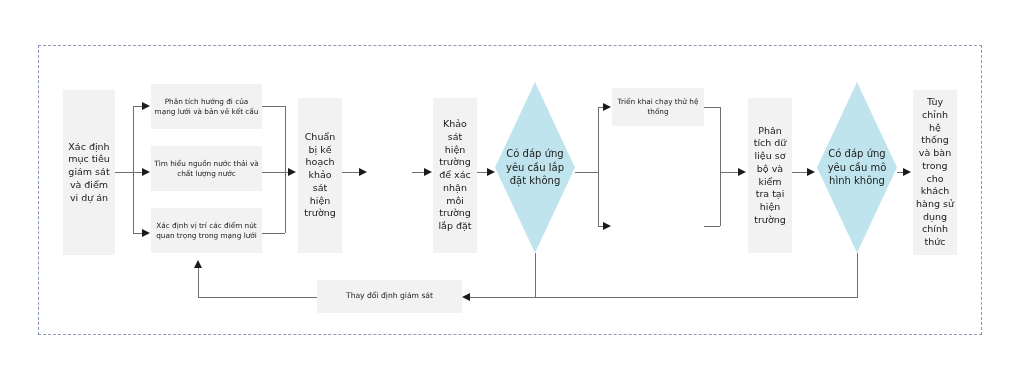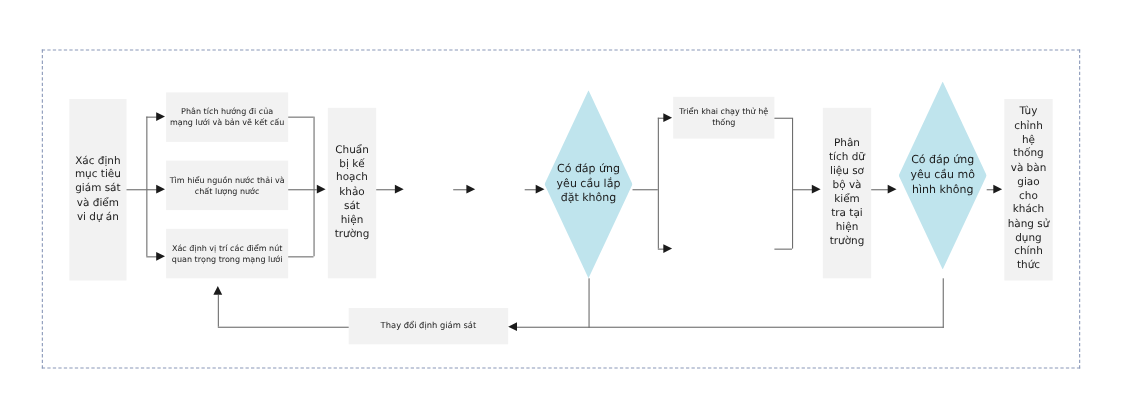--- a/index.html
+++ b/index.html
@@ -128,42 +128,45 @@
 
   <div class="node tall" style="left:298px; top:98px; width:44px; height:155px;">
     <span class="node-text">Chuẩn bị kế hoạch khảo sát hiện trường</span>
   </div>
 
   <div class="node wide" style="left:151px; top:208px; width:111px; height:45px;">
     <span class="node-text">Xác định vị trí các điểm nút quan trọng trong mạng lưới</span>
   </div>
 
 
+  <div class="node tall" style="left:433px; top:98px; width:44px; height:155px;">
+    <span class="node-text">Khảo sát hiện trường để xác nhận môi trường lắp đặt</span>
+  </div>
 
   <div class="decision" style="left:495px; top:82px; width:80px; height:171px;">
     <span class="diamond-shape"></span>
     <span class="decision-label">Có đáp ứng yêu cầu lắp đặt không</span>
   </div>
 
   <div class="node wide" style="left:612px; top:88px; width:92px; height:38px;">
     <span class="node-text">Triển khai chạy thử hệ thống</span>
   </div>
 
 
   <div class="node tall" style="left:748px; top:98px; width:44px; height:155px;">
     <span class="node-text">Phân tích dữ liệu sơ bộ và kiểm tra tại hiện trường</span>
   </div>
 
-  <div class="decision" style="left:817px; top:74px; width:80px; height:171px;text-align:center;">
+  <div class="decision" style="left:817px; top:82px; width:80px; height:171px;text-align:center;">
     <span class="diamond-shape"></span>
     <span class="decision-label">Có đáp ứng yêu cầu mô hình không</span>
   </div>
 
   <div class="node tall" style="left:913px; top:90px; width:44px; height:165px;">
-    <span class="node-text">Tùy chỉnh hệ thống và bàn giao cho khách hàng sử dụng chính thức</span>
+    <span class="node-text">Tùy chỉnh hệ thống và bàn trong cho khách hàng sử dụng chính thức</span>
   </div>
 
   <div class="node loop" style="left:317px; top:280px; width:145px; height:33px;">
     <span class="node-text">Thay đổi định giám sát</span>
   </div>
 
   <div class="line hline" style="left:115px; top:172px; width:18px;"></div>
   <div class="line vline" style="left:133px; top:106px; height:127px;"></div>
 
   <div class="line hline" style="left:133px; top:106px; width:10px;"></div>

